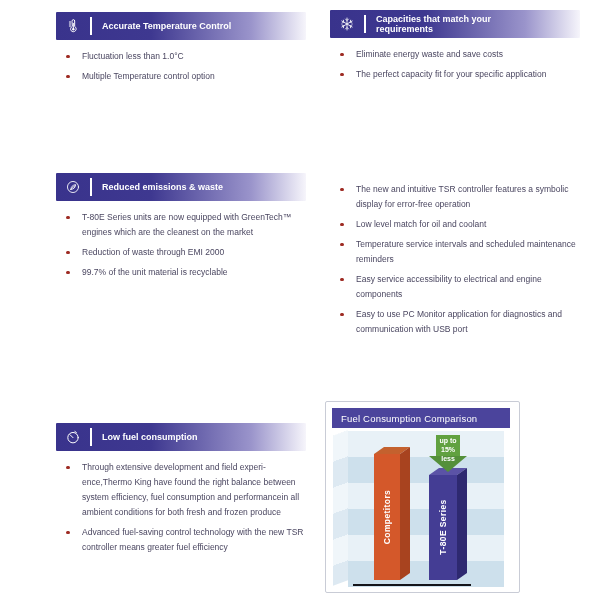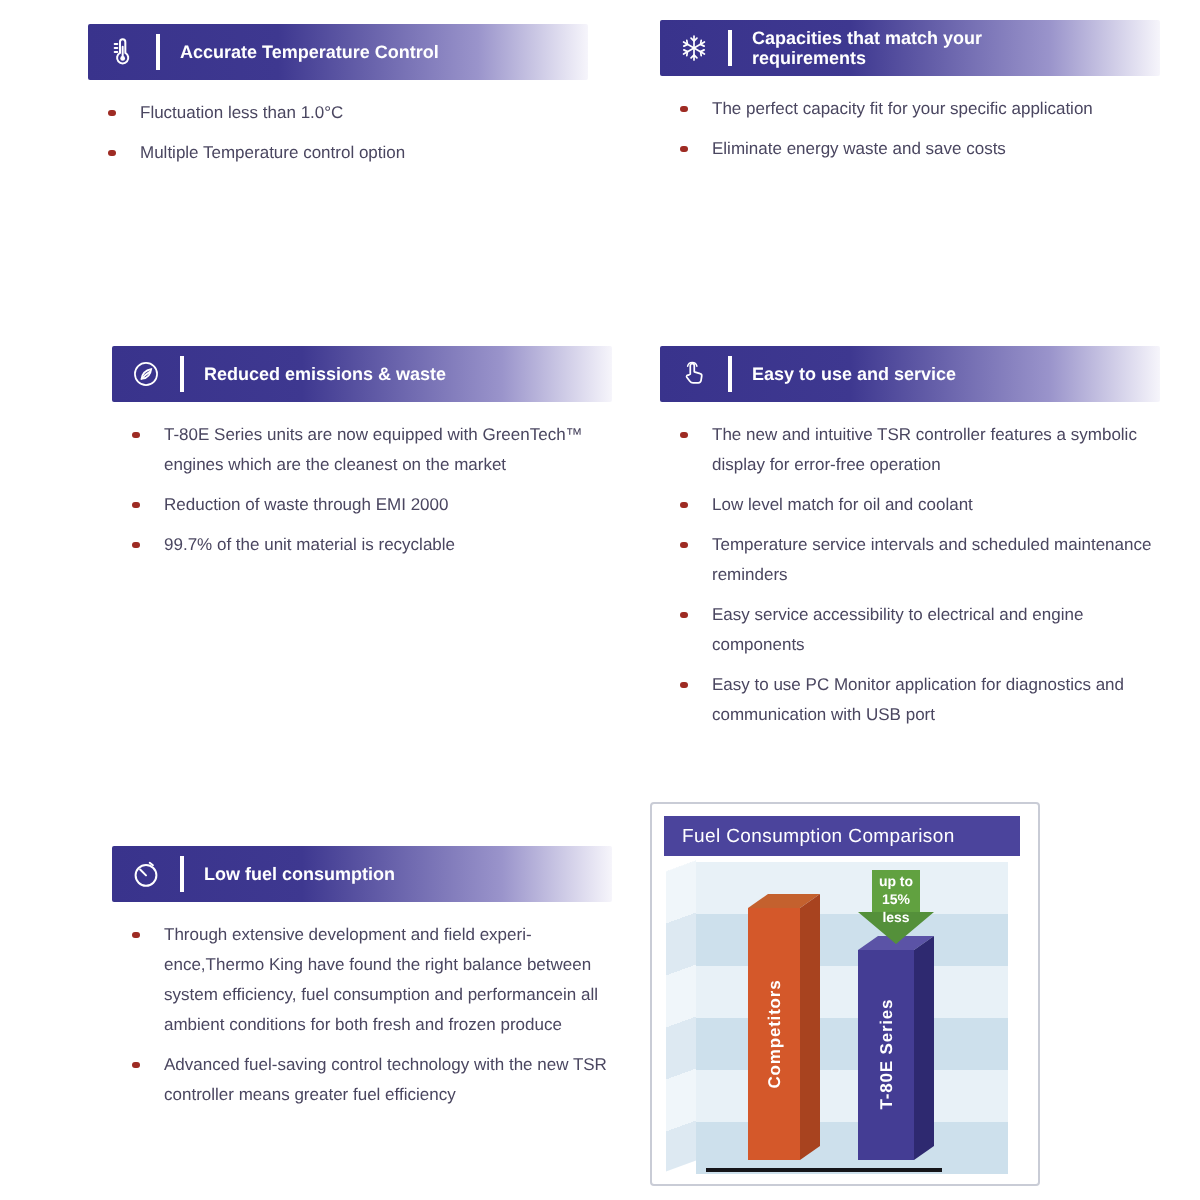--- a/index.html
+++ b/index.html
@@ -2,21 +2,21 @@
 <html><head>
 <meta charset="utf-8">
 <style>
   html,body { margin:0; padding:0; }
   body {
     width:600px; height:600px; position:relative; background:#ffffff;
     font-family:"Liberation Sans", sans-serif; overflow:hidden;
   }
 
   .section { position:absolute; width:250px; }
-  .sec1 { left:44px;  top:12px; }
+  .sec1 { left:56px;  top:12px; }
   .sec2 { left:330px; top:10px; }
   .sec3 { left:56px;  top:173px; }
   .sec4 { left:330px; top:173px; }
   .sec5 { left:56px;  top:423px; }
 
   .banner {
     display:flex; align-items:stretch; height:28px;
     background:linear-gradient(90deg,#39338C 0%,#3E3890 38%,#9A94CB 78%,#F6F5FB 100%);
     border-radius:1px;
   }
@@ -97,22 +97,22 @@
         <path d="M4.4 10.6 7.1 9.3 6.6 6.3"></path>
         <path d="M17.4 17.7 16.9 14.7 19.6 13.4"></path>
         <path d="M6.6 17.7 7.1 14.7 4.4 13.4"></path>
         <path d="M19.6 10.6 16.9 9.3 17.4 6.3"></path>
       </svg>
     </span>
     <span class="sep"></span>
     <span class="banner-title">Capacities that match your requirements</span>
   </div>
   <ul class="bullets">
+    <li class="bullet"><span class="dot"></span><span>Eliminate energy waste and save costs</span></li>
     <li class="bullet"><span class="dot"></span><span>The perfect capacity fit for your specific application</span></li>
-    <li class="bullet"><span class="dot"></span><span>Eliminate energy waste and save costs</span></li>
   </ul>
 </div>
 
 <div class="section sec3">
   <div class="banner">
     <span class="icon-box">
       <svg viewBox="0 0 24 24" fill="none" stroke="#fff" stroke-width="1.3" stroke-linecap="round">
         <circle cx="12" cy="12" r="8.3"></circle>
         <path d="M8.7 15.6c.5-4.2 2.4-6.2 7.2-7.2-.6 4.8-2.6 6.7-6.6 7.1z"></path>
         <path d="M8.7 15.6c2-2.4 3.8-3.9 6.2-5.2"></path>
@@ -122,30 +122,20 @@
     <span class="banner-title">Reduced emissions &amp; waste</span>
   </div>
   <ul class="bullets">
     <li class="bullet"><span class="dot"></span><span>T-80E Series units are now equipped with GreenTech™ engines which are the cleanest on the market</span></li>
     <li class="bullet"><span class="dot"></span><span>Reduction of waste through EMI 2000</span></li>
     <li class="bullet"><span class="dot"></span><span>99.7% of the unit material is recyclable</span></li>
   </ul>
 </div>
 
 <div class="section sec4">
-  <div class="banner">
-    <span class="icon-box">
-      <svg viewBox="0 0 24 24" fill="none" stroke="#fff" stroke-width="1.3" stroke-linecap="round" stroke-linejoin="round">
-        <path d="M9.2 12V5.8a1.5 1.5 0 0 1 3 0v4.6l4.4 1.3c.8.2 1.3 1 1.2 1.8l-.5 3.3a2.1 2.1 0 0 1-2.1 1.8h-3.9a3 3 0 0 1-2.4-1.2l-2.3-3c-.5-.7.2-1.7 1.1-1.5z"></path>
-        <path d="M7.2 6.2a3.6 3.6 0 0 1 7 0" stroke-width="1.1"></path>
-      </svg>
-    </span>
-    <span class="sep"></span>
-    <span class="banner-title">Easy to use and service</span>
-  </div>
   <ul class="bullets">
     <li class="bullet"><span class="dot"></span><span>The new and intuitive TSR controller features a symbolic display for error-free operation</span></li>
     <li class="bullet"><span class="dot"></span><span>Low level match for oil and coolant</span></li>
     <li class="bullet"><span class="dot"></span><span>Temperature service intervals and scheduled maintenance reminders</span></li>
     <li class="bullet"><span class="dot"></span><span>Easy service accessibility to electrical and engine components</span></li>
     <li class="bullet"><span class="dot"></span><span>Easy to use PC Monitor application for diagnostics and communication with USB port</span></li>
   </ul>
 </div>
 
 <div class="section sec5">

